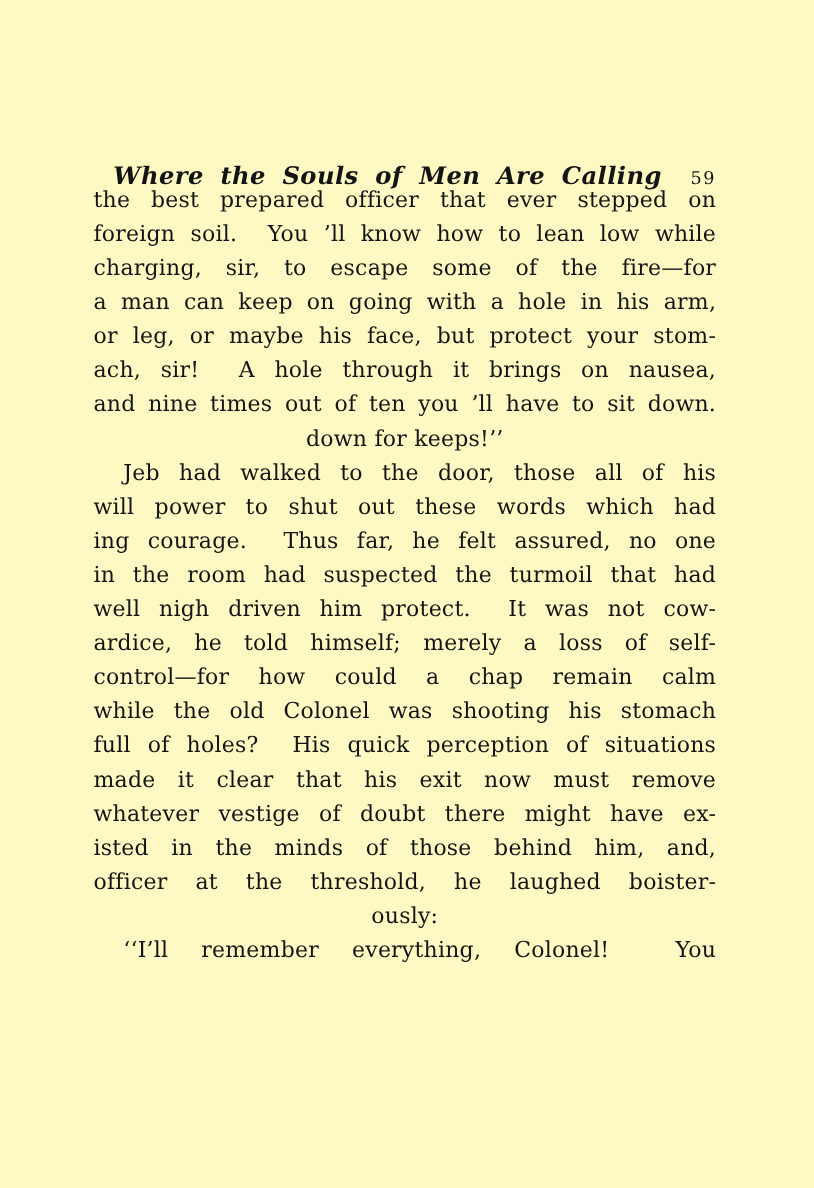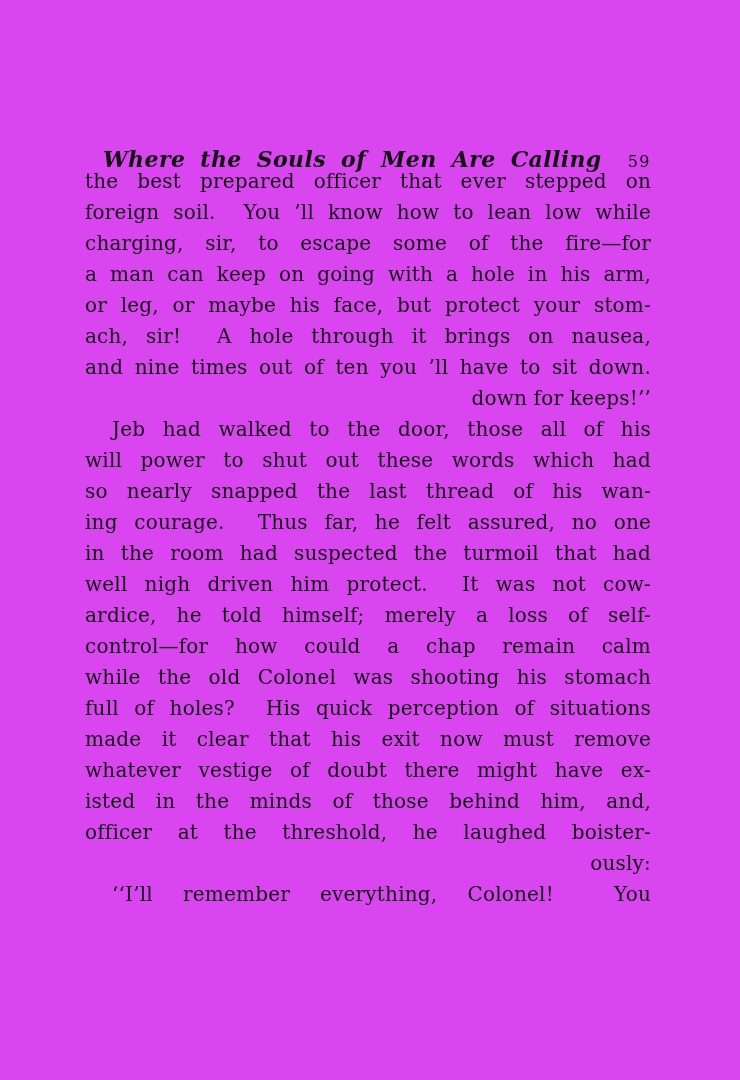--- a/index.html
+++ b/index.html
@@ -12,21 +12,21 @@
     background: #ffffff;
     overflow: hidden;
     font-family: "DejaVu Serif", serif;
     color: #141414;
   }
   .page {
     position: absolute;
     left: 0; top: 0;
     width: 740px;
     height: 1080px;
-    background: #d946ef;
+    background: #fef9c3;
   }
   .running-header {
     position: absolute;
     left: 85px;
     top: 104px;
     width: 566px;
     box-sizing: border-box;
     padding-left: 18px;
     display: flex;
     justify-content: space-between;
@@ -51,21 +51,21 @@
     position: absolute;
     left: 85px;
     top: 166px;
     width: 566px;
     font-size: 20px;
     line-height: 31px;
     letter-spacing: 0.2px;
   }
   .line {
     white-space: pre-wrap;
-    text-align: right;
+    text-align: center;
     text-justify: inter-word;
   }
   .line.j {
     text-align: justify;
     text-align-last: justify;
   }
   .line.indent {
     text-indent: 27px;
   }
 </style>
@@ -81,21 +81,20 @@
       <div class="line j">the best prepared officer that ever stepped on</div>
       <div class="line j">foreign soil.  You ’ll know how to lean low while</div>
       <div class="line j">charging, sir, to escape some of the fire—for</div>
       <div class="line j">a man can keep on going with a hole in his arm,</div>
       <div class="line j">or leg, or maybe his face, but protect your stom-</div>
       <div class="line j">ach, sir!  A hole through it brings on nausea,</div>
       <div class="line j">and nine times out of ten you ’ll have to sit down.</div>
       <div class="line">down for keeps!’’</div>
       <div class="line j indent">Jeb had walked to the door, those all of his</div>
       <div class="line j">will power to shut out these words which had</div>
-      <div class="line j">so nearly snapped the last thread of his wan-</div>
       <div class="line j">ing courage.  Thus far, he felt assured, no one</div>
       <div class="line j">in the room had suspected the turmoil that had</div>
       <div class="line j">well nigh driven him protect.  It was not cow-</div>
       <div class="line j">ardice, he told himself; merely a loss of self-</div>
       <div class="line j">control—for how could a chap remain calm</div>
       <div class="line j">while the old Colonel was shooting his stomach</div>
       <div class="line j">full of holes?  His quick perception of situations</div>
       <div class="line j">made it clear that his exit now must remove</div>
       <div class="line j">whatever vestige of doubt there might have ex-</div>
       <div class="line j">isted in the minds of those behind him, and,</div>

